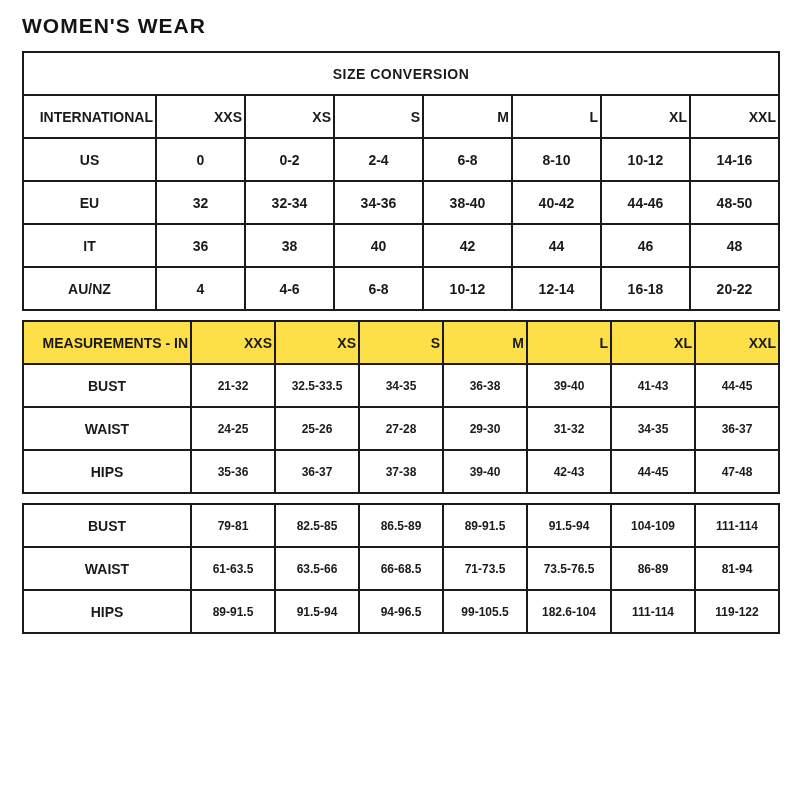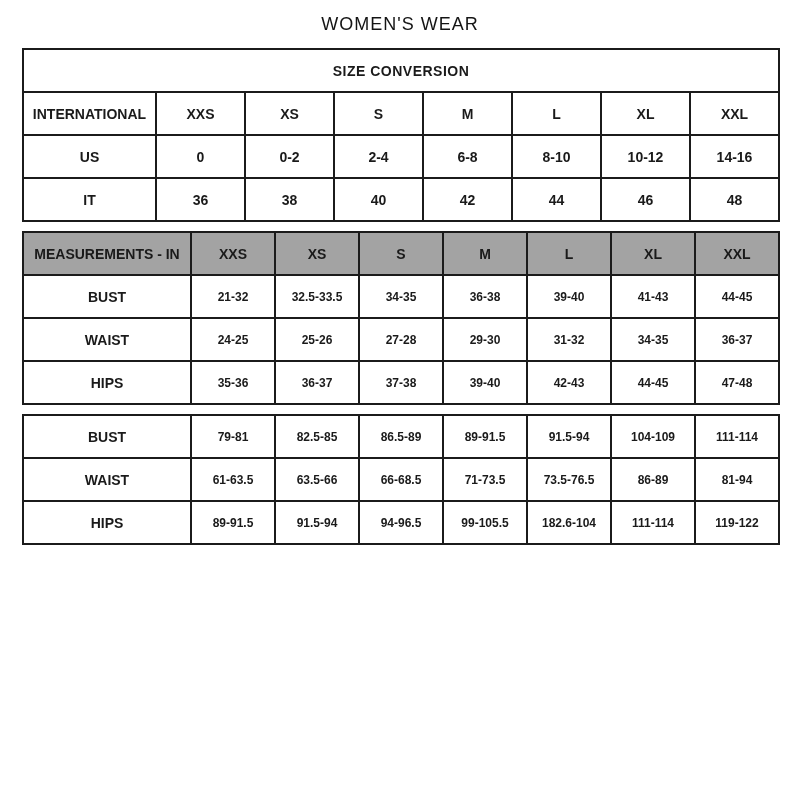--- a/index.html
+++ b/index.html
@@ -10,23 +10,23 @@
     color: #1a1a1a;
   }
   .page {
     width: 800px;
     height: 800px;
     box-sizing: border-box;
     padding: 8px 22px 0 22px;
     background: #ffffff;
   }
   .page-title {
-    text-align: center;
-    font-size: 18px;
-    font-weight: normal;
+    text-align: left;
+    font-size: 21px;
+    font-weight: bold;
     letter-spacing: 1px;
     margin: 6px 0 13px 0;
     color: #141414;
   }
   table.sheet {
     border-collapse: collapse;
     table-layout: fixed;
     width: 756px;
     margin: 0 0 9px 0;
     border: 2px solid #b91c1c;
@@ -53,23 +53,24 @@
 
   td.band {
     background: #d5d5d5;
     font-weight: bold;
     font-size: 15px;
     letter-spacing: 0.5px;
   }
   tr.head td {
     font-weight: bold;
     font-size: 14px;
+    text-align: right;
   }
   tr.head td.gray, td.gray {
-    background: #a3a3a3;
+    background: #fde047;
   }
   table.meas td.val {
     font-size: 12px;
   }
   table.meas td.rowlabel {
     font-weight: bold;
     font-size: 14px;
     margin-top: 36px;
   }
 </style>
@@ -109,28 +110,48 @@
       <td>US</td>
       <td>0</td>
       <td>0-2</td>
       <td>2-4</td>
       <td>6-8</td>
       <td>8-10</td>
       <td>10-12</td>
       <td>14-16</td>
     </tr>
     <tr>
+      <td>EU</td>
+      <td>32</td>
+      <td>32-34</td>
+      <td>34-36</td>
+      <td>38-40</td>
+      <td>40-42</td>
+      <td>44-46</td>
+      <td>48-50</td>
+    </tr>
+    <tr>
       <td>IT</td>
       <td>36</td>
       <td>38</td>
       <td>40</td>
       <td>42</td>
       <td>44</td>
       <td>46</td>
       <td>48</td>
+    </tr>
+    <tr>
+      <td>AU/NZ</td>
+      <td>4</td>
+      <td>4-6</td>
+      <td>6-8</td>
+      <td>10-12</td>
+      <td>12-14</td>
+      <td>16-18</td>
+      <td>20-22</td>
     </tr>
   </tbody>
     </table>
 
   <table class="sheet meas">
     <colgroup>
       <col class="first">
         <col class="size">
         <col class="size">
         <col class="size">

